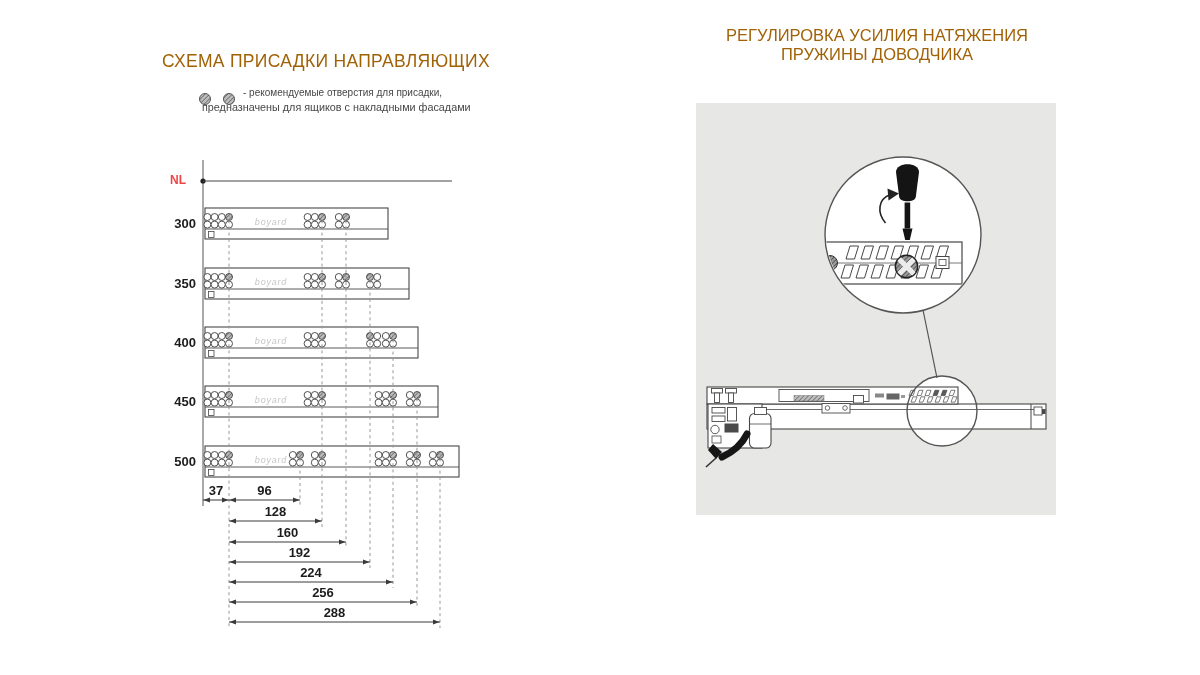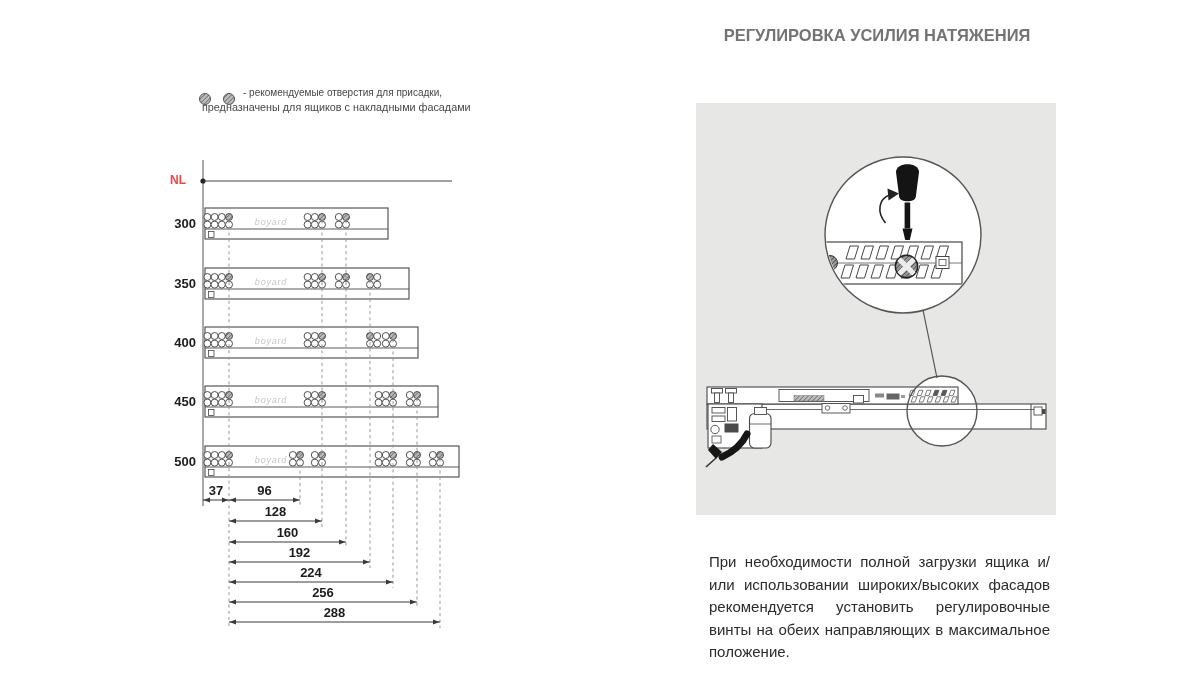--- a/index.html
+++ b/index.html
@@ -1,19 +1,19 @@
 <!DOCTYPE html>
 <html><head>
 <meta charset="utf-8">
 <style>
   html,body{margin:0;padding:0;background:#fff;}
   .stage{position:relative;width:1200px;height:675px;background:#ffffff;overflow:hidden;
          font-family:"Liberation Sans",sans-serif;color:#1a1a1a;}
   .abs{position:absolute;}
-  .title{font-weight:bold;color:#737373;}
+  .title{font-weight:normal;color:#a16207;}
   #left-title{top:51px;left:140px;width:372px;text-align:center;font-size:17.5px;letter-spacing:.3px;}
   #legend-line1{top:87px;left:243px;font-size:10px;color:#474747;}
   #legend-line2{top:101px;left:187px;font-size:10.8px;color:#474747;padding-left:15px;}
   #nl-label{top:173px;left:170px;font-size:12px;font-weight:bold;color:#ef4444;}
   #edge-label{top:164px;left:211px;font-size:12px;color:#323232;}
   #right-title{top:26px;left:698px;width:358px;text-align:center;font-size:16.5px;line-height:1.18;}
   #note{top:551px;left:709px;width:341px;font-size:15px;line-height:1.5;text-align:justify;color:#2b2b2b;}
   svg{position:absolute;top:0;left:0;}
   svg text{font-family:"Liberation Sans",sans-serif;}
 </style>
@@ -353,20 +353,21 @@
         </g>
         <g>
           <line x1="229" y1="622" x2="440" y2="622" stroke="#3a3a3a" stroke-width="1"></line>
           <polygon points="229.5,622 236,619.4 236,624.6" fill="#3a3a3a"></polygon>
           <polygon points="439.5,622 433,619.4 433,624.6" fill="#3a3a3a"></polygon>
           <text x="334.5" y="616.5" font-size="13" text-anchor="middle" fill="#1c1c1c" font-weight="bold">288</text>
         </g>
       </g>
   </svg>
 
+  <div class="abs title" id="left-title">СХЕМА ПРИСАДКИ НАПРАВЛЯЮЩИХ</div>
   <div class="abs" id="legend-line1">- рекомендуемые отверстия для присадки,</div>
   <div class="abs" id="legend-line2">предназначены для ящиков с накладными фасадами</div>
   <div class="abs" id="nl-label">NL</div>
   <div class="abs title" id="right-title">
     <div>РЕГУЛИРОВКА УСИЛИЯ НАТЯЖЕНИЯ</div>
+    <div>ПРУЖИНЫ ДОВОДЧИКА</div>
   </div>
-  <div class="abs" id="note">При необходимости полной загрузки ящика и/или использовании широких/высоких фасадов рекомендуется установить регулировочные винты на обеих направляющих в максимальное положение.</div>
 </div>
 
 </body></html>

